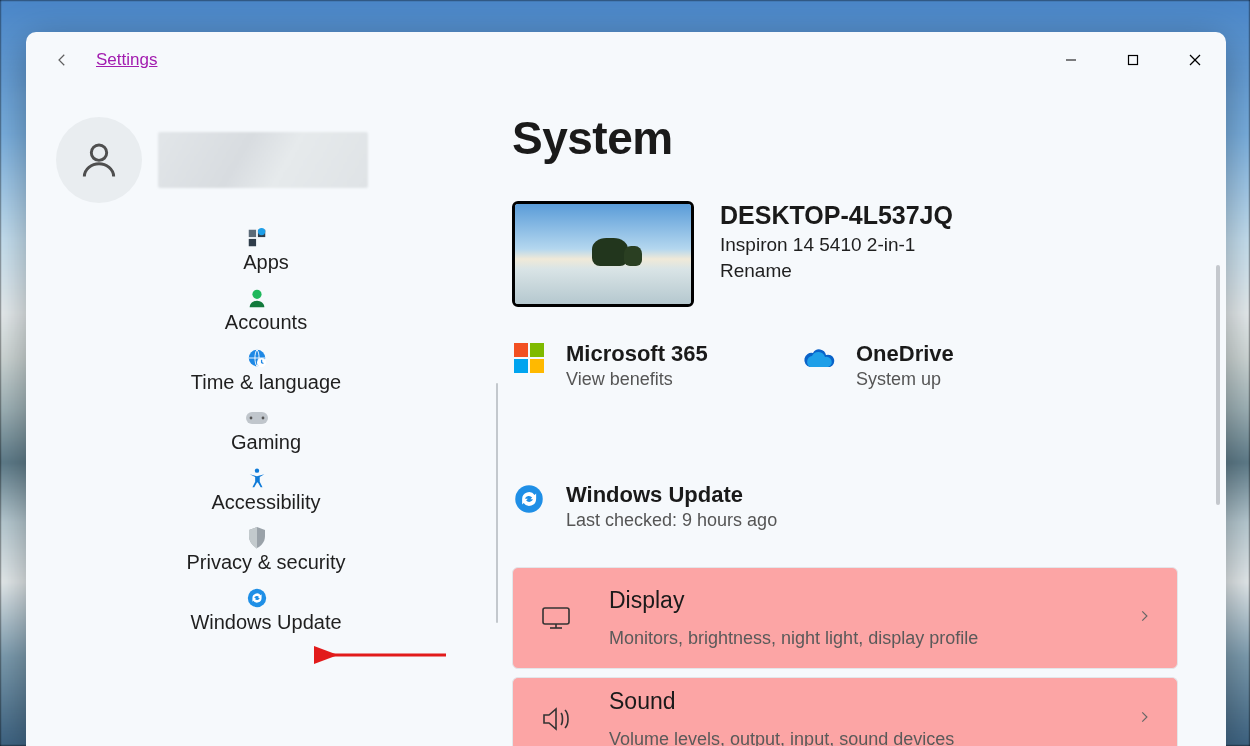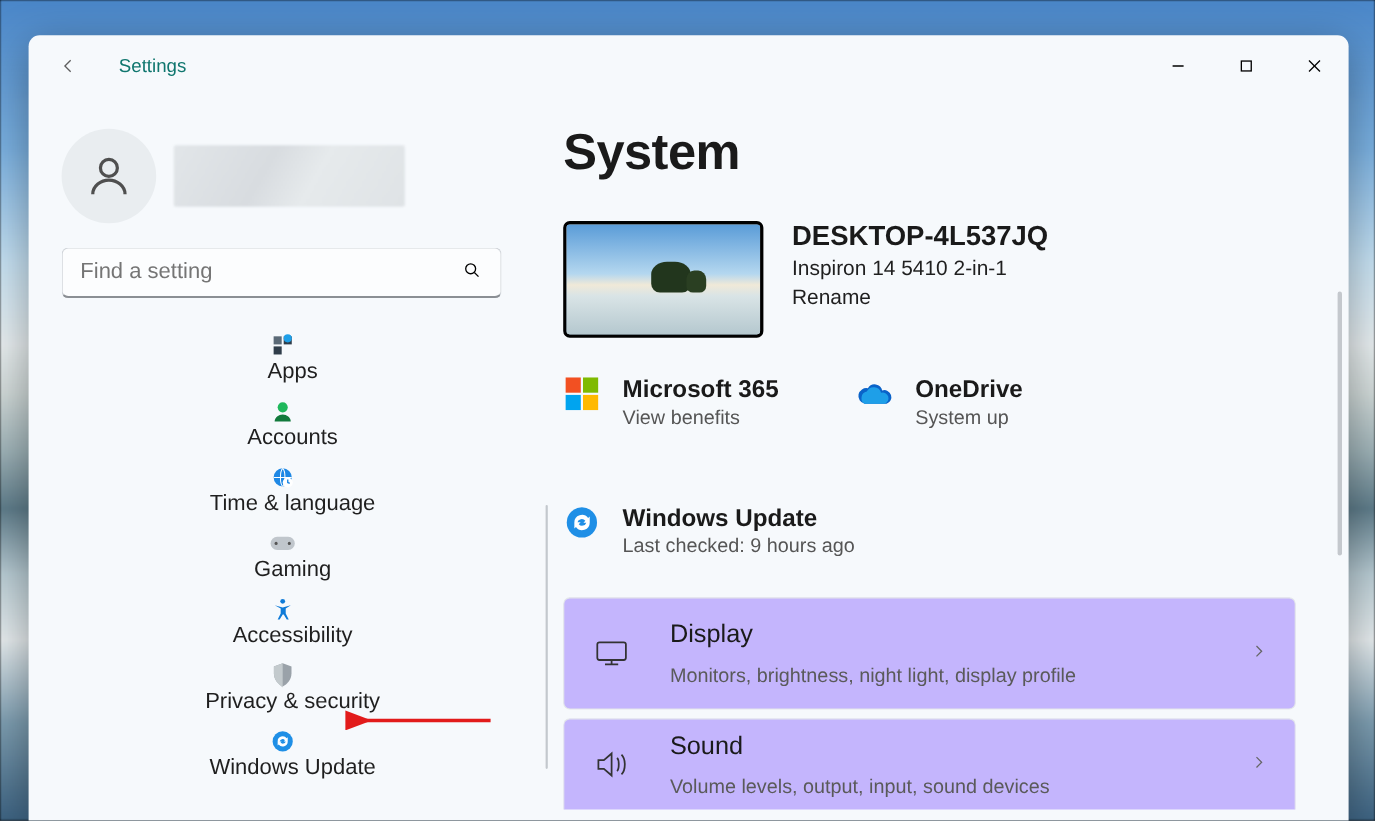--- a/index.html
+++ b/index.html
@@ -20,21 +20,21 @@
 
   .window{
     position:absolute;left:26px;top:32px;right:24px;bottom:0;
     background:#f6f9fc;border-radius:10px 10px 0 0;
     box-shadow:0 10px 40px rgba(0,0,0,.35);
     overflow:hidden;
   }
 
   .titlebar{height:55px;display:flex;align-items:center;padding-left:24px;}
   .back{width:24px;height:24px;display:flex;align-items:center;justify-content:center;cursor:pointer;color:#5f5f5f;}
-  .title{margin-left:34px;font-size:17px;color:#0f766e;}
+  .title{margin-left:22px;font-size:17px;color:#a21caf;text-decoration:underline;}
   .tb-spacer{flex:1;}
   .win-btn{width:62px;height:55px;display:flex;align-items:center;justify-content:center;color:#000;}
 
   .body{display:flex;position:absolute;top:55px;bottom:0;left:0;right:0;}
 
   .sidebar{width:450px;padding:30px 0 0 30px;box-sizing:border-box;}
   .profile{display:flex;align-items:center;margin-bottom:22px;}
   .avatar{width:86px;height:86px;border-radius:50%;background:#e9edf0;display:flex;align-items:center;justify-content:center;}
   .avatar svg{width:44px;height:44px;color:#4f4f4f;}
   .name-blur{width:210px;height:56px;margin-left:16px;border-radius:2px;
@@ -61,28 +61,28 @@
   .device{display:flex;align-items:flex-start;margin-bottom:28px;}
   .thumb{width:176px;height:100px;border:3px solid #000;border-radius:6px;background:#bdd6e5;overflow:hidden;position:relative;}
   .thumb-sky{position:absolute;inset:0;background:linear-gradient(#5a9cd8 0%,#b4d7ef 45%,#f0e9d8 55%,#d9e4e6 65%,#b5c8cf 100%);}
   .thumb-rock{position:absolute;bottom:38%;left:44%;width:36px;height:28px;background:#22361d;border-radius:40% 40% 8px 8px;}
   .thumb-rock2{position:absolute;bottom:38%;left:62%;width:18px;height:20px;background:#2a3f22;border-radius:40% 40% 6px 6px;}
   .dev-text{margin-left:26px;}
   .dev-name{font-size:25px;font-weight:600;color:#1a1a1a;}
   .dev-model{font-size:19px;color:#1f1f1f;margin-top:4px;}
   .dev-rename{font-size:19px;color:#1f1f1f;margin-top:4px;cursor:pointer;}
 
-  .cards{display:flex;gap:56px;flex-wrap:wrap;margin-bottom:10px;}
+  .cards{display:flex;gap:80px;flex-wrap:wrap;margin-bottom:10px;}
   .card{display:flex;align-items:flex-start;gap:20px;min-width:210px;padding:6px 0;}
   .card-ico{width:34px;height:34px;display:flex;align-items:center;justify-content:center;}
   .card-t{font-size:22px;font-weight:600;color:#1a1a1a;}
   .card-s{font-size:18px;color:#555;margin-top:2px;}
 
   .rows{margin-top:30px;display:flex;flex-direction:column;gap:8px;}
-  .row{display:flex;align-items:center;height:100px;border:1px solid #e3e6ea;border-radius:6px;background:#c4b5fd;padding:0 26px;cursor:pointer;}
+  .row{display:flex;align-items:center;height:100px;border:1px solid #e3e6ea;border-radius:6px;background:#fca5a5;padding:0 26px;cursor:pointer;}
   .row-ico{width:34px;height:34px;color:#333;margin-right:36px;display:flex;align-items:center;justify-content:center;}
   .row-t{font-size:23px;color:#1a1a1a;}
   .row-s{font-size:18px;color:#5a5a5a;margin-top:14px;}
   .row-chev{margin-left:auto;color:#666;}
   .last-row{height:82px;border-bottom:none;border-radius:6px 6px 0 0;}
 
   .scrollbar{position:absolute;right:6px;top:178px;width:4px;height:240px;background:#c4c8cd;border-radius:2px;}
 </style>
 </head>
 <body>
@@ -123,29 +123,20 @@
       <div class="profile">
         <div class="avatar">
           <svg viewBox="0 0 24 24" fill="none" stroke="currentColor" stroke-width="1.6">
               <circle cx="12" cy="8" r="4.2"></circle>
               <path d="M4 21c0-4 4-7 8-7s8 3 8 7"></path>
             </svg>
         </div>
         <div class="name-blur"></div>
       </div>
 
-      <div class="search">
-        <input type="text" placeholder="Find a setting" style="">
-        <span class="si">
-          <svg width="18" height="18" viewBox="0 0 24 24" fill="none" stroke="currentColor" stroke-width="1.6">
-              <circle cx="10.5" cy="10.5" r="6"></circle>
-              <line x1="20" y1="20" x2="15" y2="15"></line>
-            </svg>
-        </span>
-      </div>
 
       <div class="nav">
         <div class="nav-sep"></div>
 
         <div class="nav-item">
           <span class="nav-ico">
             <svg width="22" height="22" viewBox="0 0 24 24">
                 <rect x="3" y="3" width="8" height="8" fill="#5b6a77"></rect>
                 <rect x="13" y="3" width="8" height="8" fill="#2f3d4a"></rect>
                 <rect x="3" y="13" width="8" height="8" fill="#2f3d4a"></rect>

